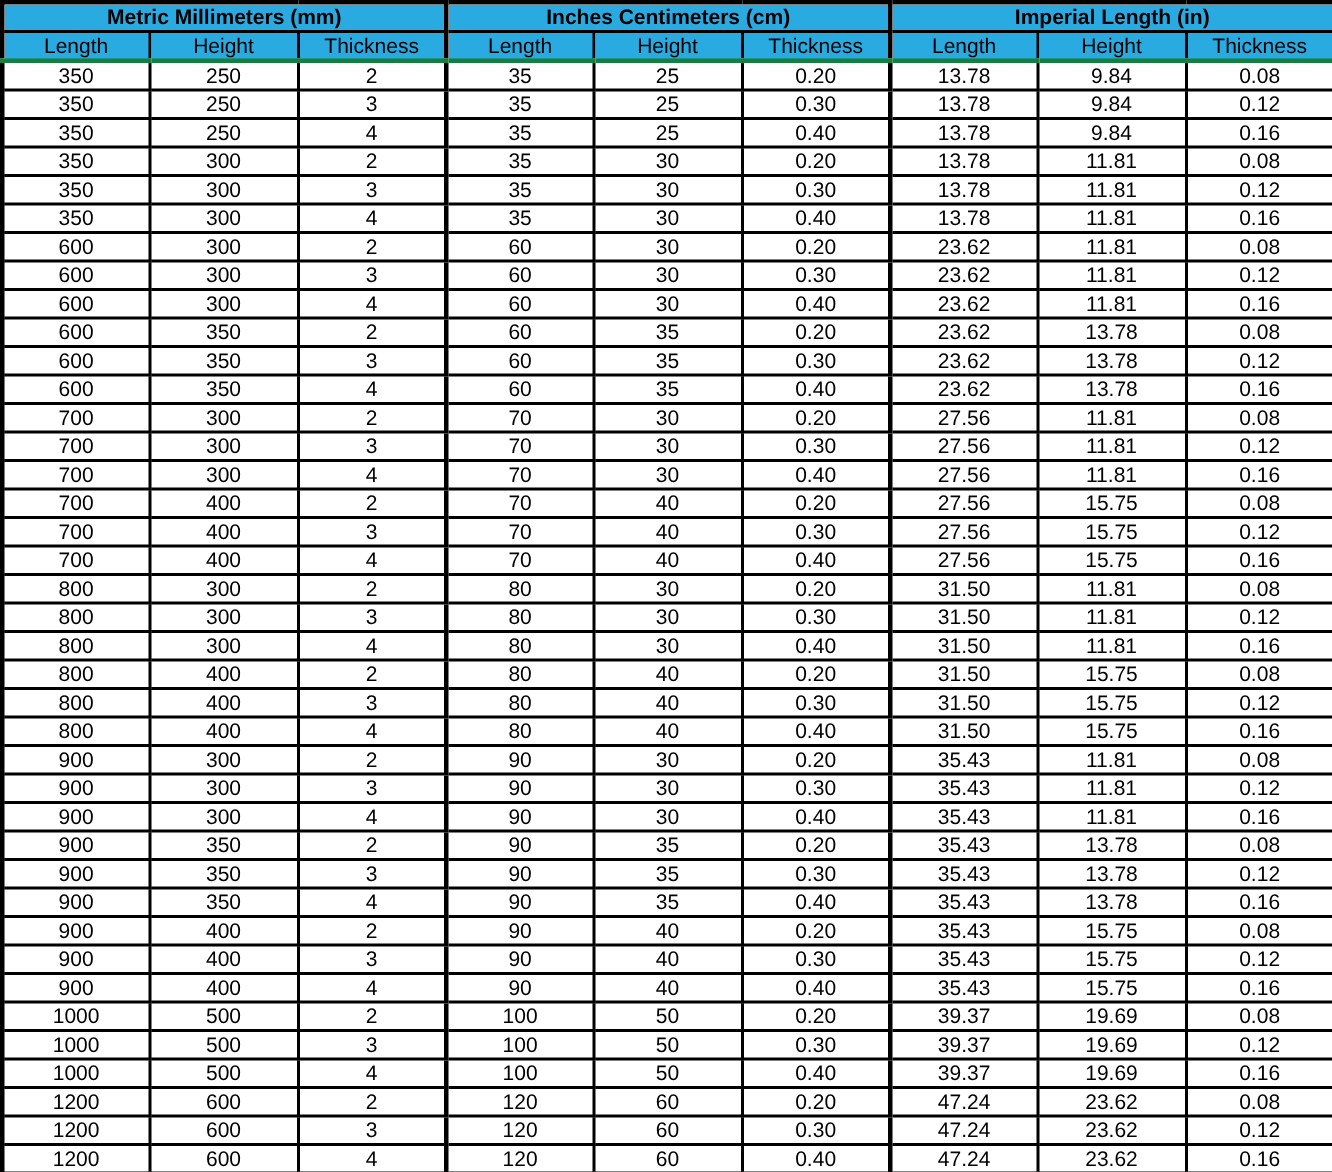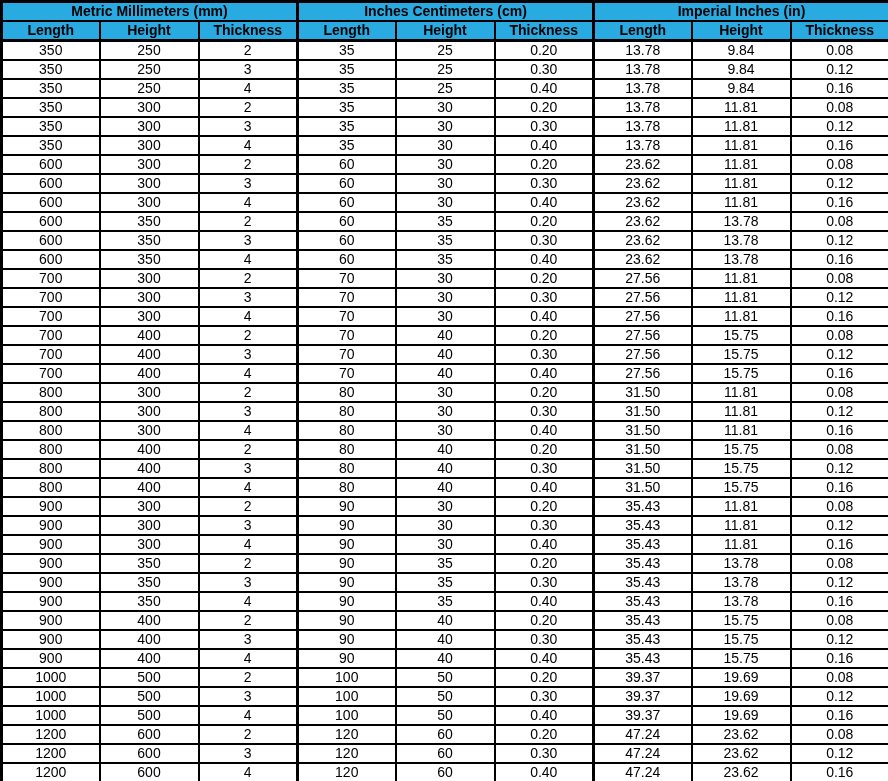--- a/index.html
+++ b/index.html
@@ -29,22 +29,22 @@
   }
   .size-table thead th {
     background: #29ABE2;
   }
   .group-row th {
     font-weight: bold;
     font-size: 14px;
     margin-top: 30px;
   }
   .sub-row th {
-    font-weight: bold;
-    border-bottom: 3px solid #000000;
+    font-weight: normal;
+    border-bottom: 3px solid #15803d;
   }
   
   .group-row th:nth-child(2),
   .group-row th:nth-child(3),
   .sub-row th:nth-child(4),
   .sub-row th:nth-child(7),
   .size-table tbody td:nth-child(4),
   .size-table tbody td:nth-child(7) {
     border-left: 3px solid #000000;
   }
@@ -64,21 +64,21 @@
       <col style="width:99px">
       <col style="width:99px">
     <col style="width:98px">
       <col style="width:99px">
       <col style="width:99px">
   </colgroup>
   <thead>
     <tr class="group-row">
       <th colspan="3">Metric Millimeters (mm)</th>
       <th colspan="3">Inches Centimeters (cm)</th>
-      <th colspan="3">Imperial Inches (in)</th>
+      <th colspan="3">Imperial Length (in)</th>
     </tr>
     <tr class="sub-row">
       <th>Length</th>
       <th>Height</th>
       <th>Thickness</th>
       <th>Length</th>
       <th>Height</th>
       <th>Thickness</th>
       <th>Length</th>
       <th>Height</th>

